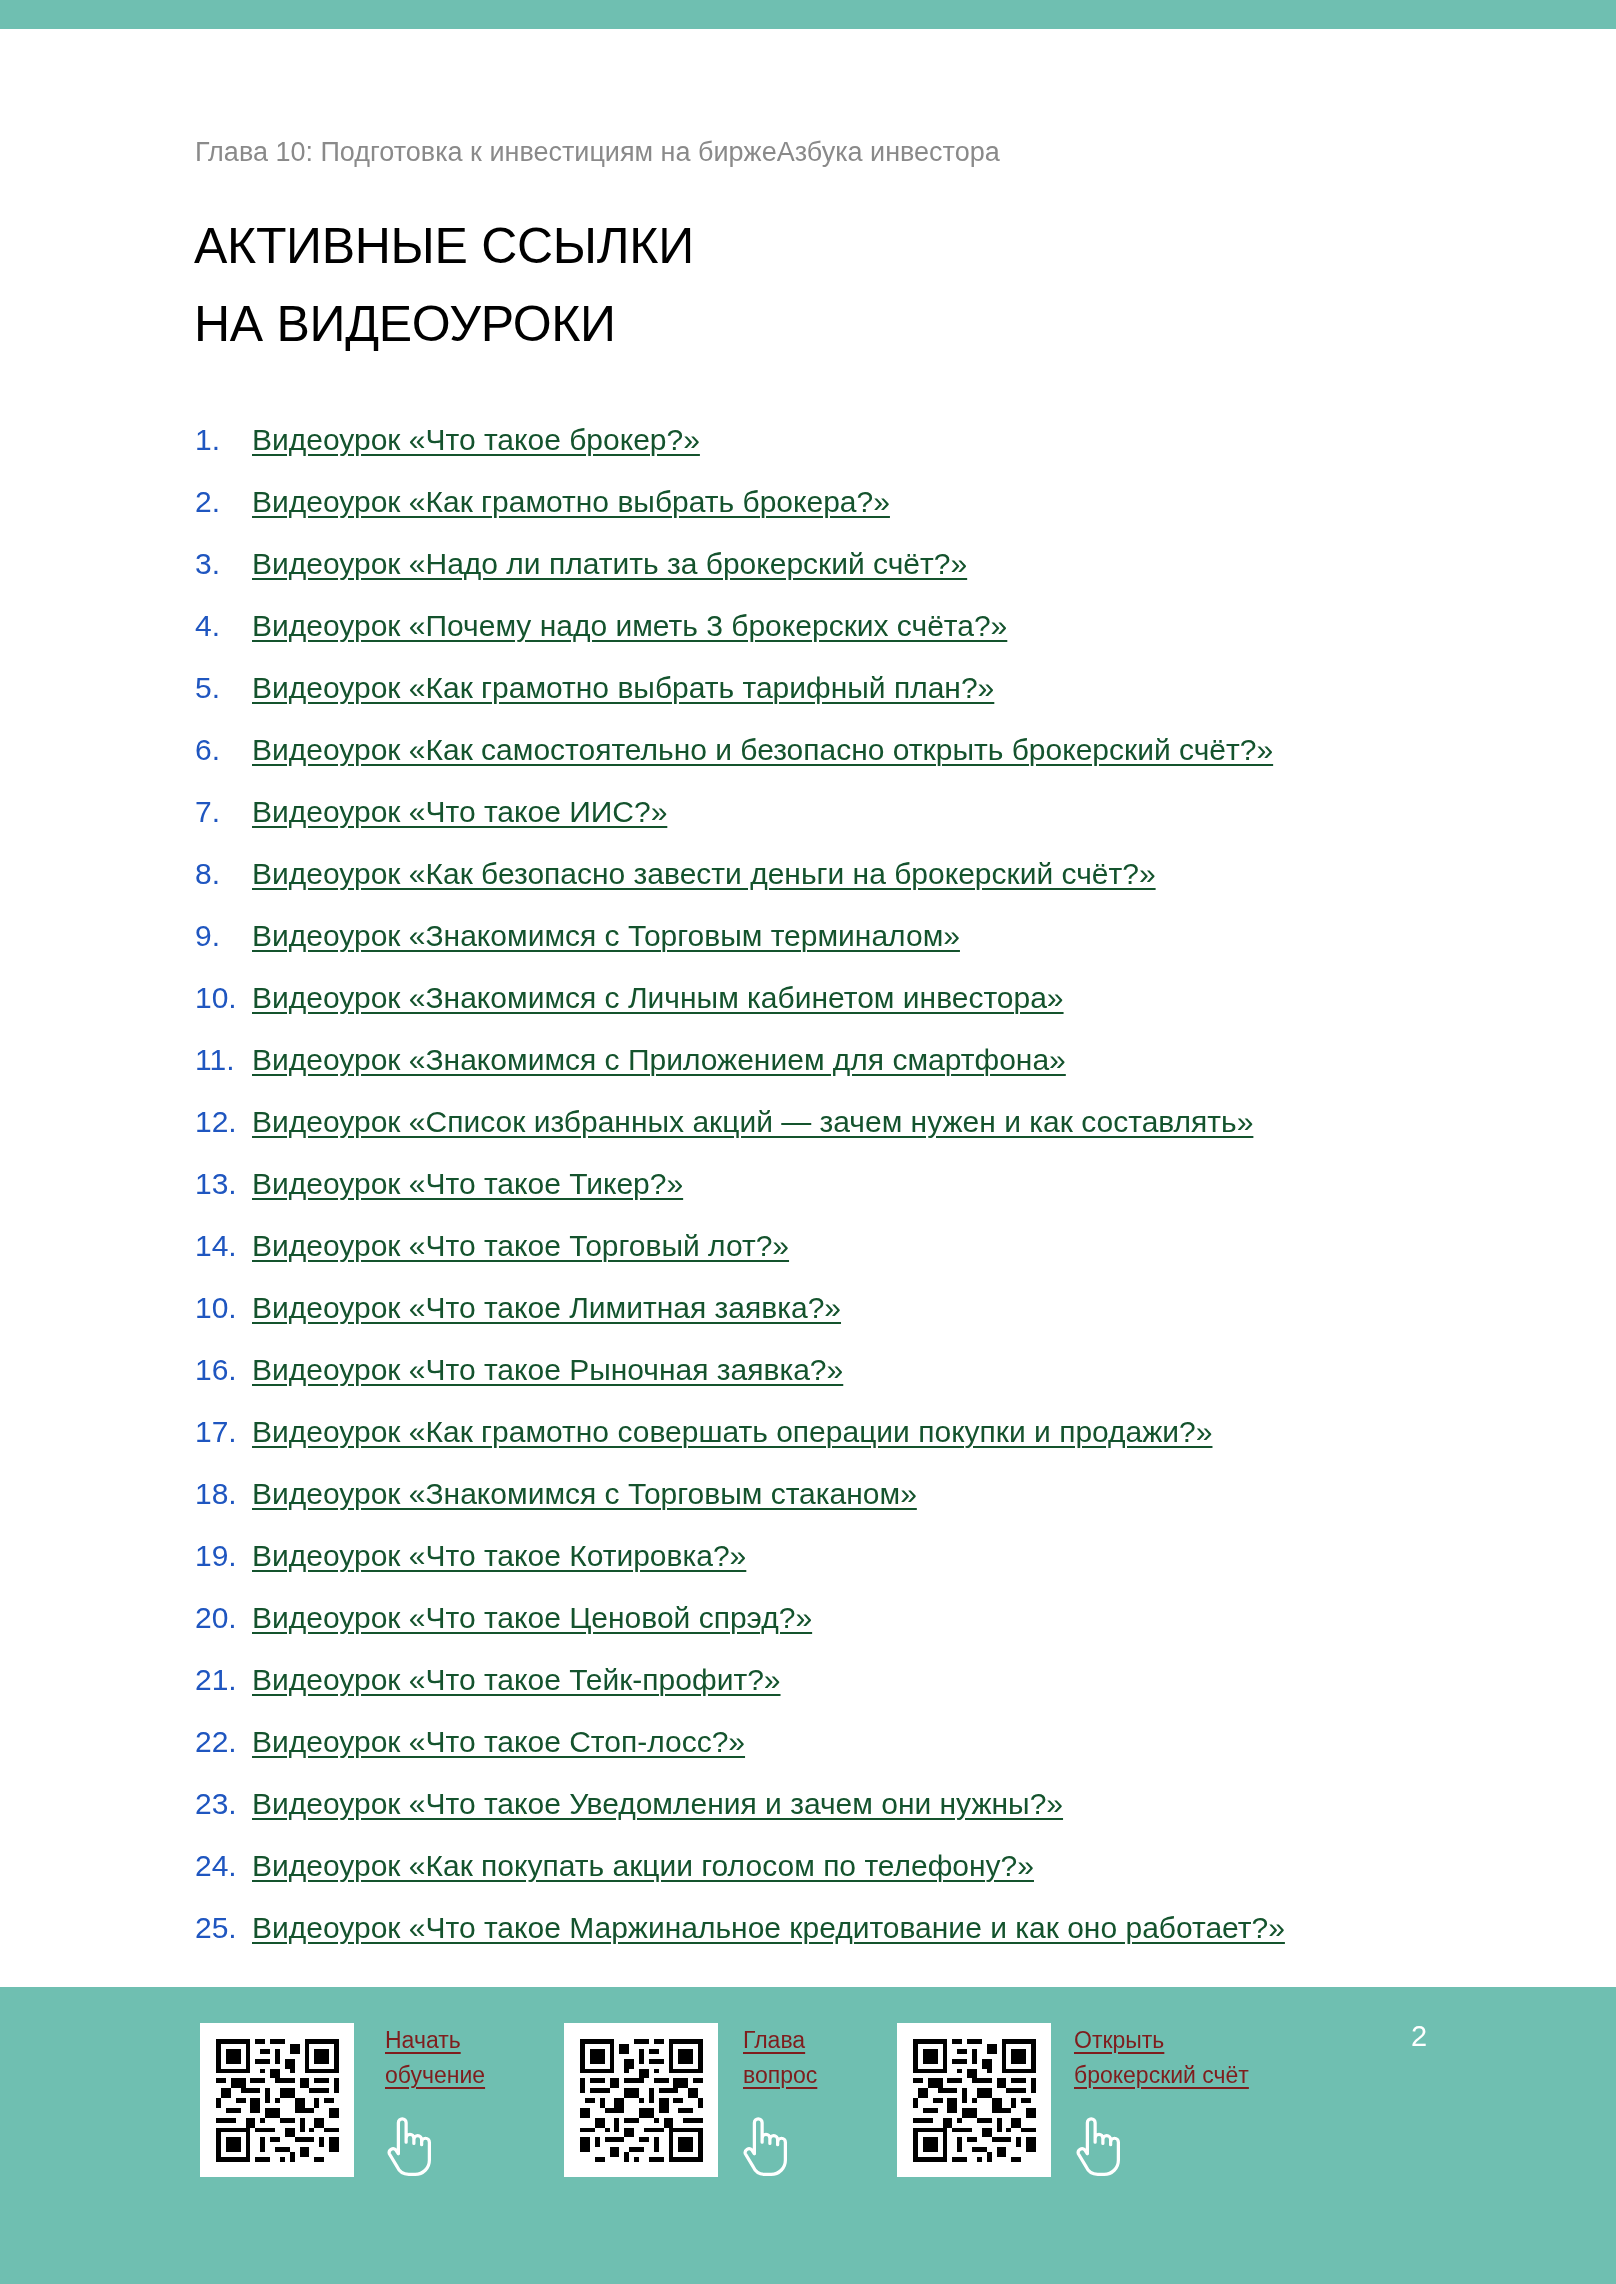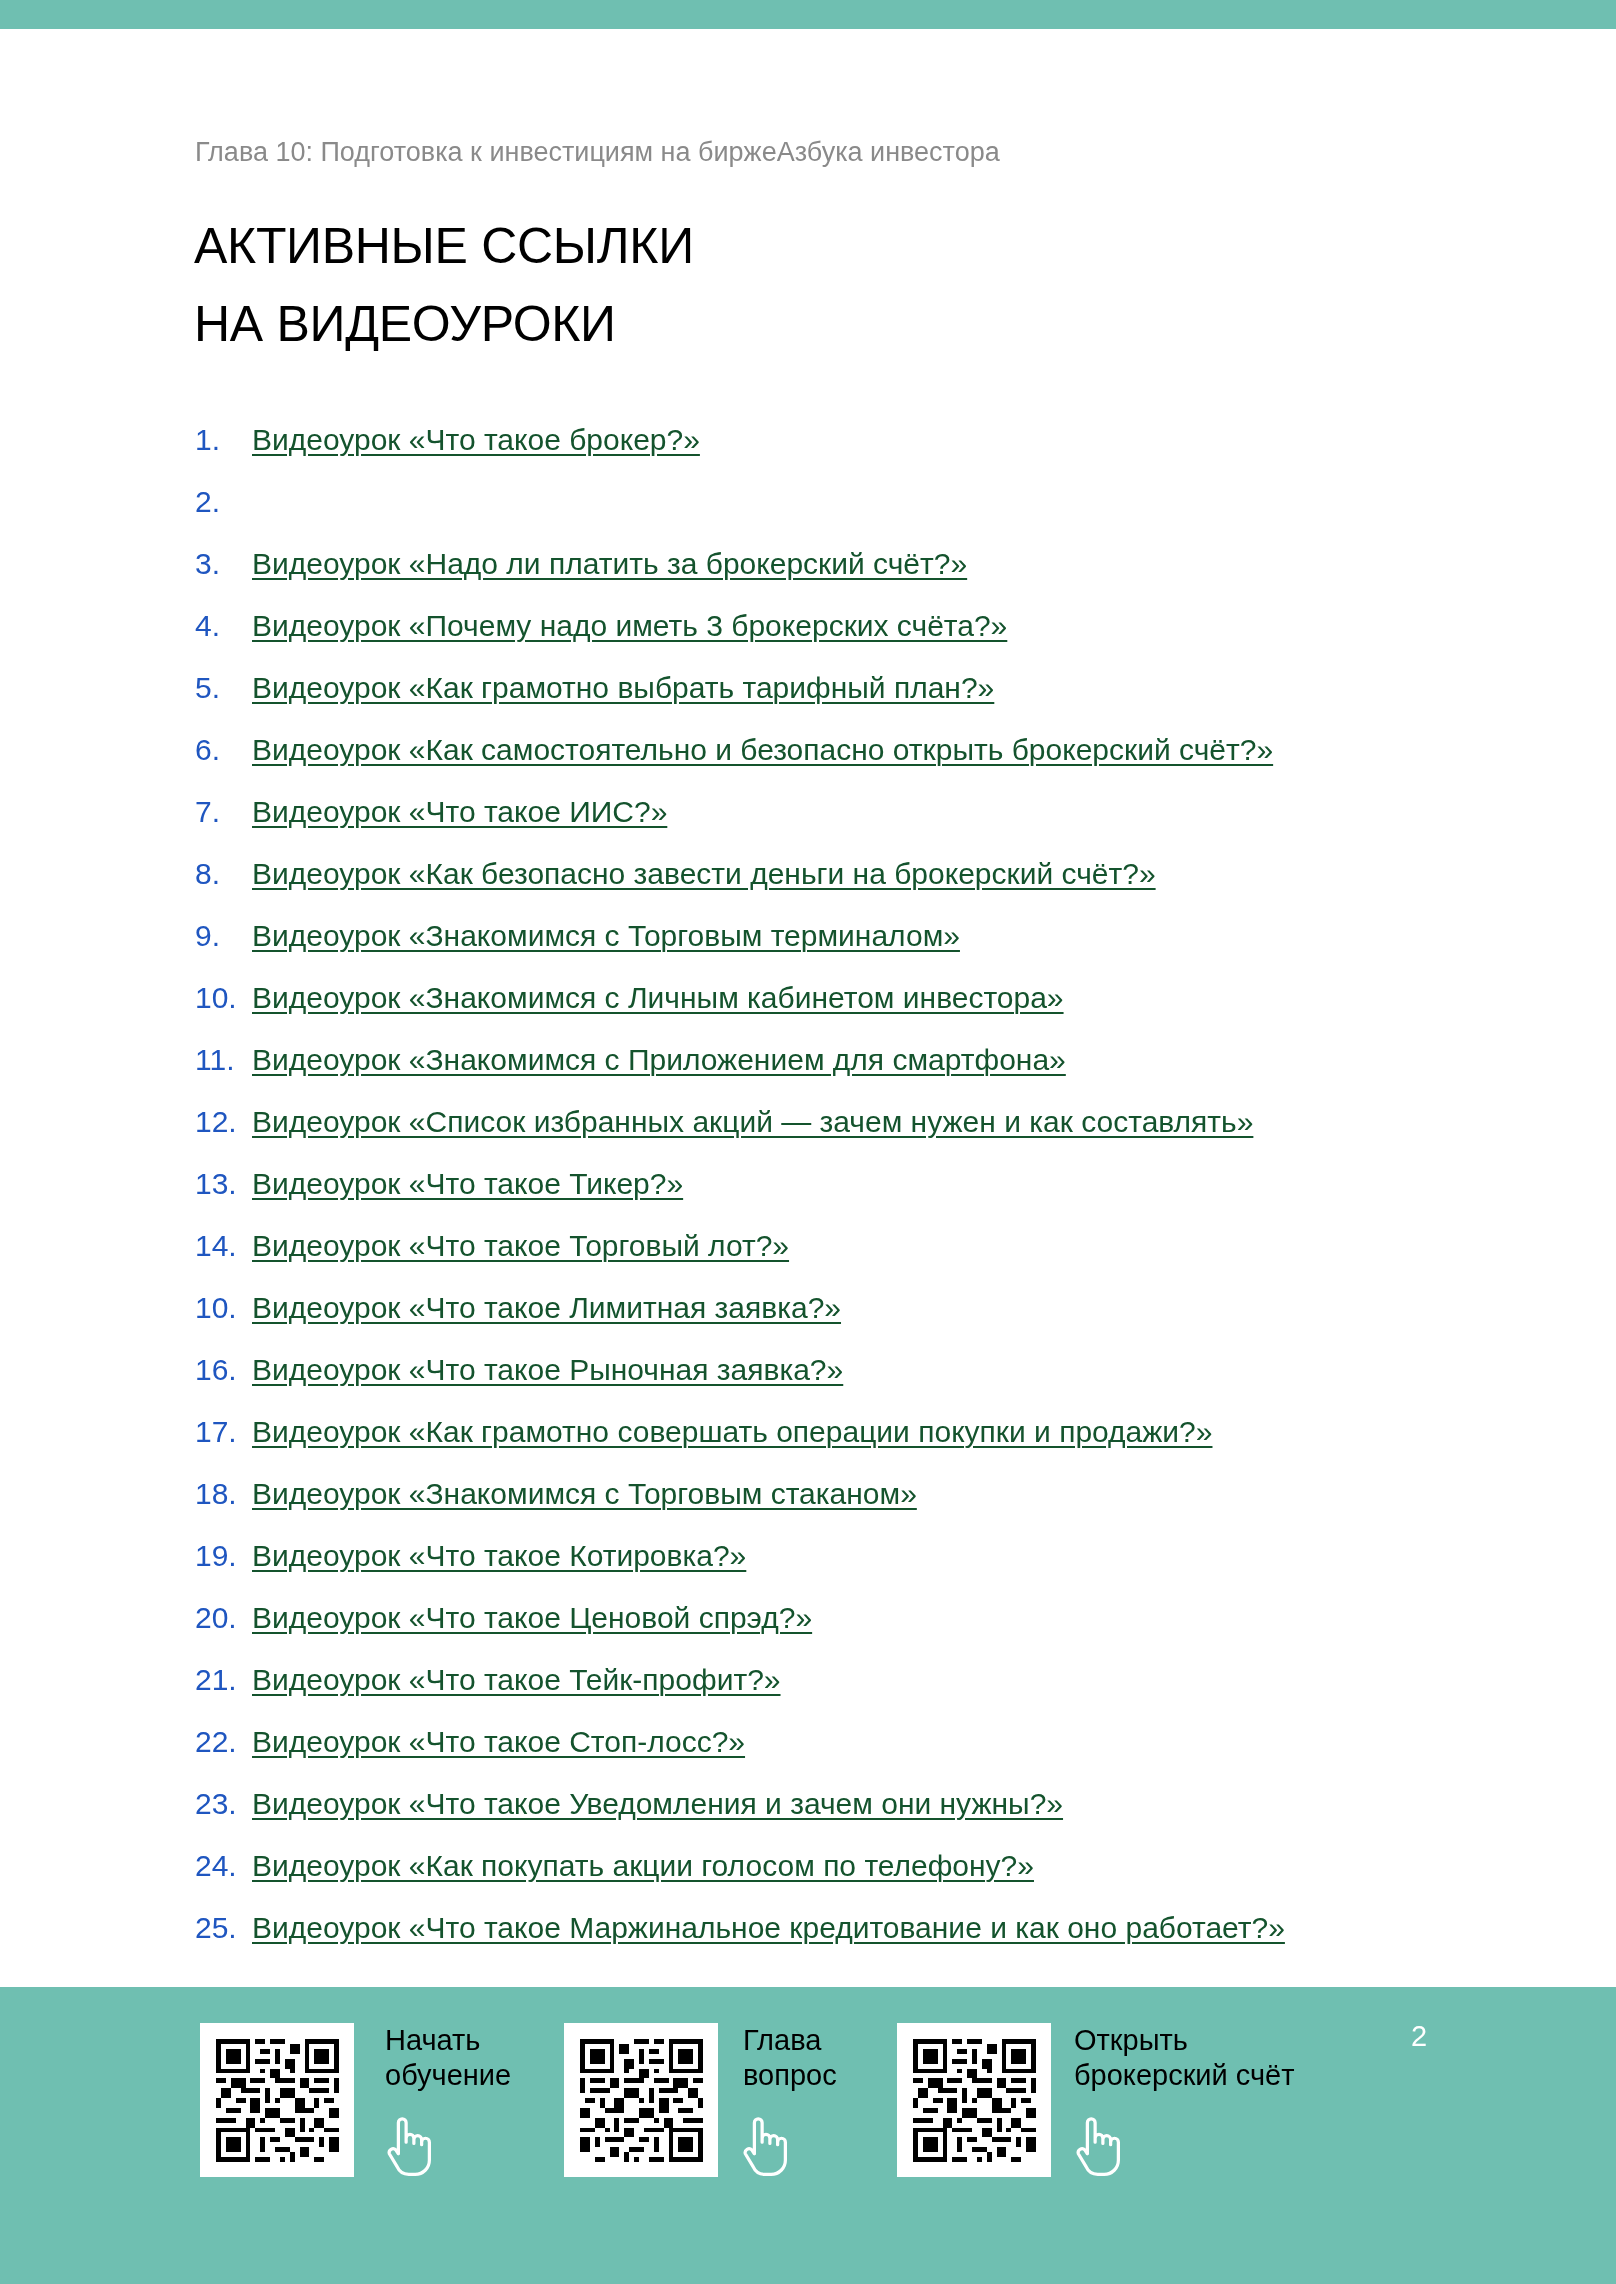--- a/index.html
+++ b/index.html
@@ -15,21 +15,21 @@
   .page-title { position: absolute; left: 194px; top: 207px; margin: 0;
     font-size: 50px; font-weight: normal; line-height: 78px; color: #000; letter-spacing: -0.3px; }
   .page-title span { display: block; }
   .lesson-list { position: absolute; left: 195px; top: 409px; margin: 0; padding: 0; list-style: none; }
   .lesson-item { height: 62px; display: flex; align-items: center; font-size: 30px; color: #1f56c0; white-space: nowrap; }
   .lesson-num { width: 57px; flex: 0 0 57px; }
   .lesson-link { color: #14532d; text-decoration: underline; text-decoration-thickness: 2px; text-underline-offset: 3.9px; cursor: pointer; }
   .footer { position: absolute; left: 0; top: 1987px; width: 1617px; height: 297px; background: #6fbfb1; }
   .qr { position: absolute; top: 36px; width: 154px; height: 154px; background: #ffffff; }
   .qr svg { position: absolute; left: 15.6px; top: 15.6px; width: 123px; height: 123px; }
-  .cta { position: absolute; top: 36px; color: #000000; font-size: 29px; line-height: 35px; text-decoration-thickness: 2px; text-underline-offset: 3.9px; cursor: pointer; }
+  .cta { position: absolute; top: 36px; color: #7f1d1d; font-size: 23px; line-height: 35px; text-decoration: underline; text-decoration-thickness: 2px; text-underline-offset: 3.9px; cursor: pointer; }
   .cta span { display: block; }
   .hand { position: absolute; top: 128px; width: 52px; height: 62px; }
   .page-number { position: absolute; left: 1411px; top: 33px; color: #ffffff; font-size: 29px; }
 </style>
 </head>
 <body>
 
 <div class="top-bar"></div>
 
 <div class="running-header">
@@ -42,20 +42,21 @@
   <span>НА ВИДЕОУРОКИ</span>
 </h1>
 
 <ol class="lesson-list">
   <li class="lesson-item">
       <span class="lesson-num">1.</span>
       <a class="lesson-link">Видеоурок «Что такое брокер?»</a>
     </li>
   <li class="lesson-item">
       <span class="lesson-num">2.</span>
+      <a class="lesson-link">Видеоурок «Как грамотно выбрать брокера?»</a>
     </li>
   <li class="lesson-item">
       <span class="lesson-num">3.</span>
       <a class="lesson-link">Видеоурок «Надо ли платить за брокерский счёт?»</a>
     </li>
   <li class="lesson-item">
       <span class="lesson-num">4.</span>
       <a class="lesson-link">Видеоурок «Почему надо иметь 3 брокерских счёта?»</a>
     </li>
   <li class="lesson-item">

